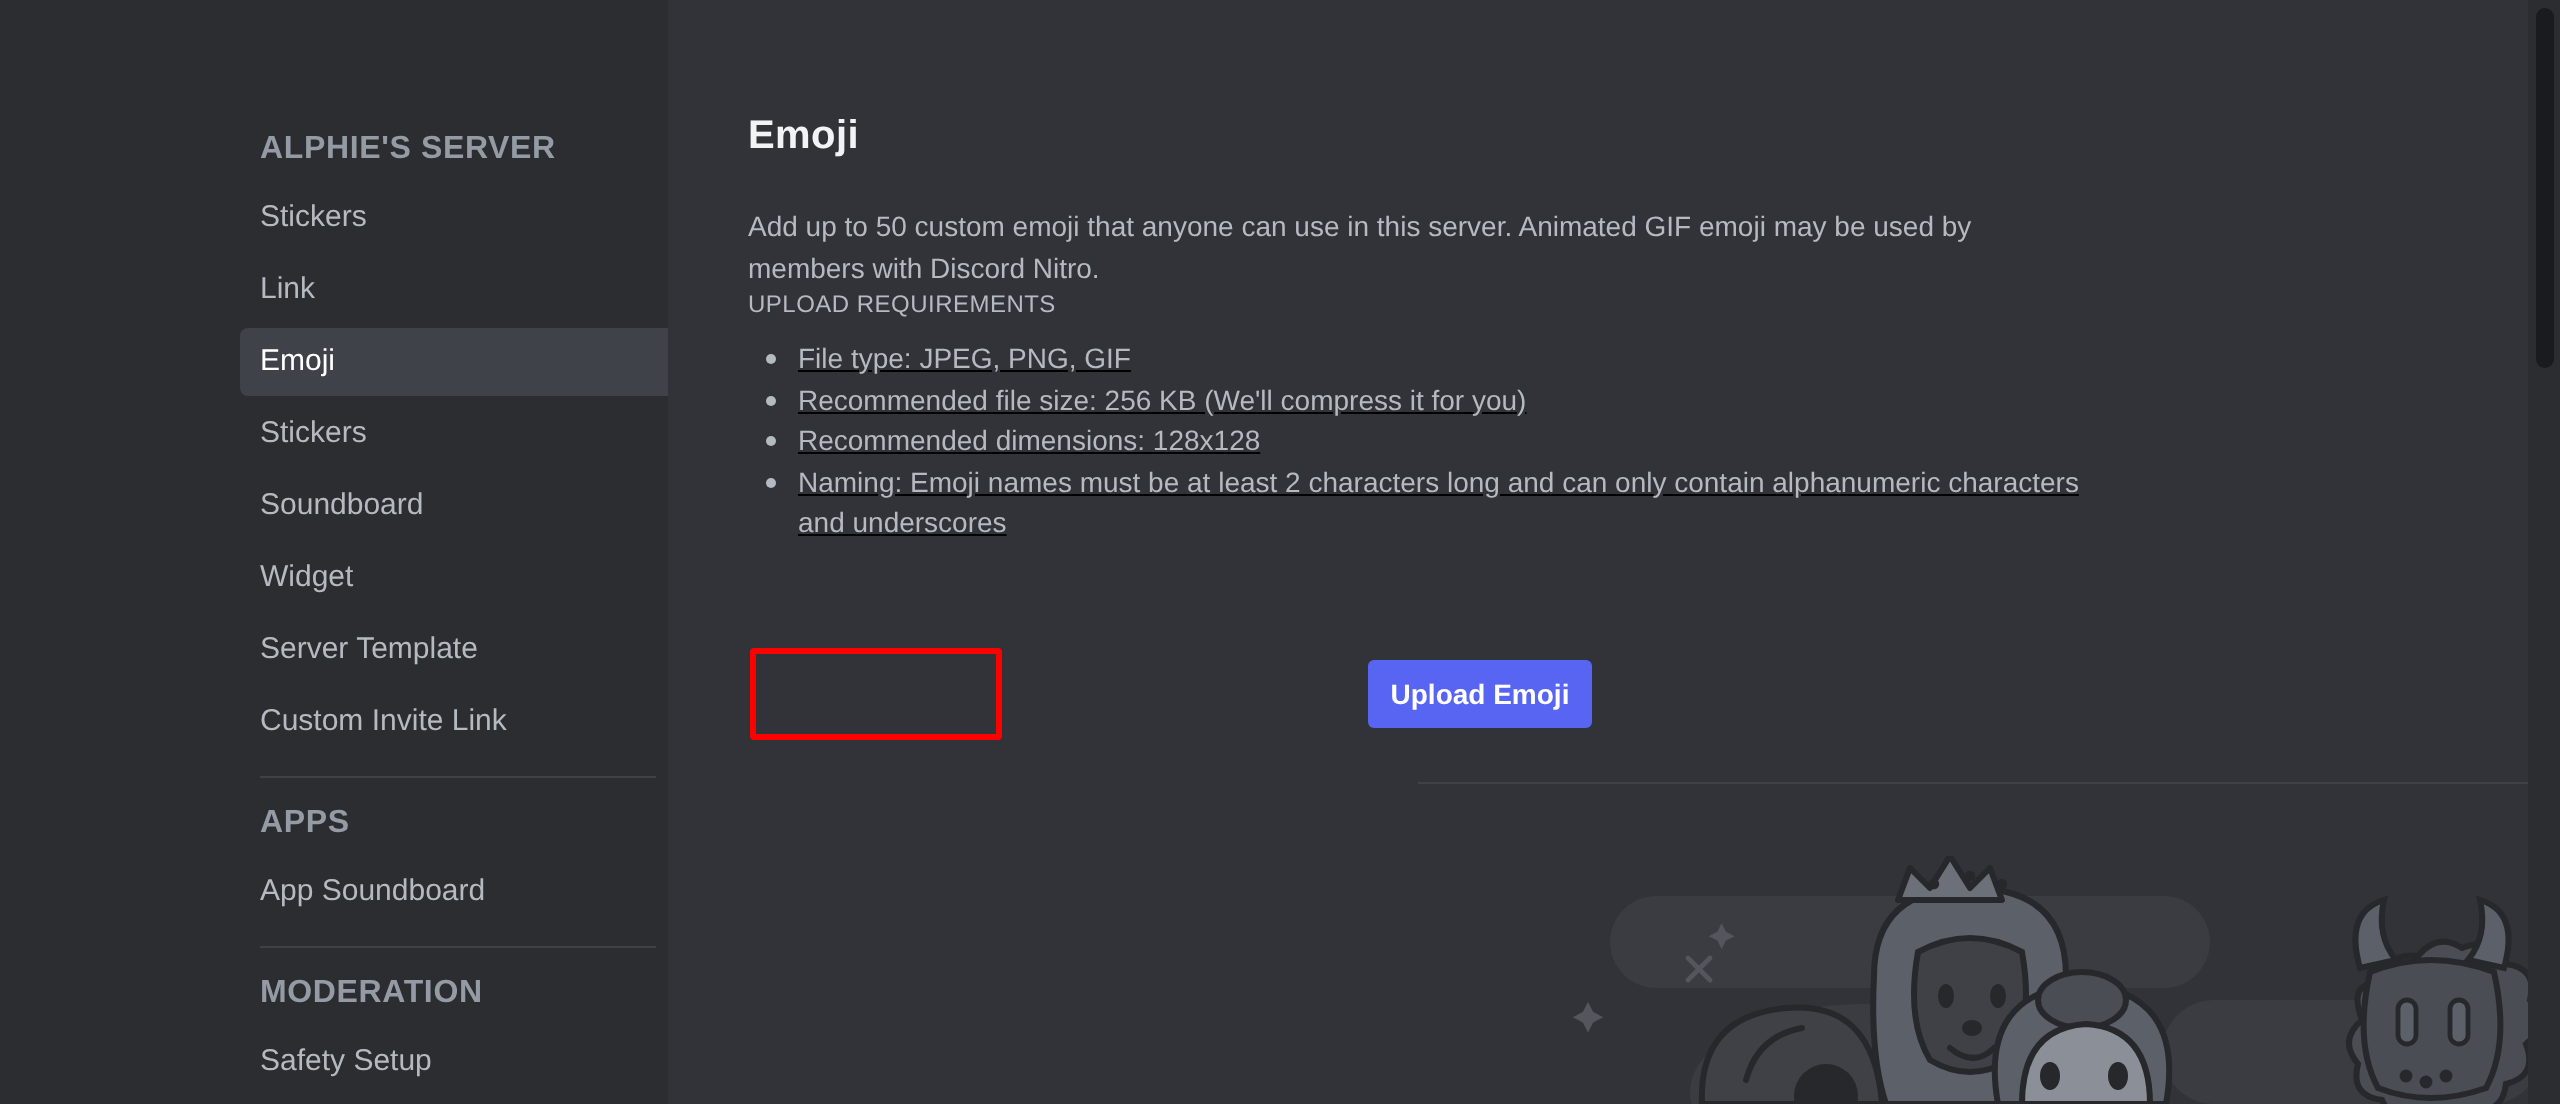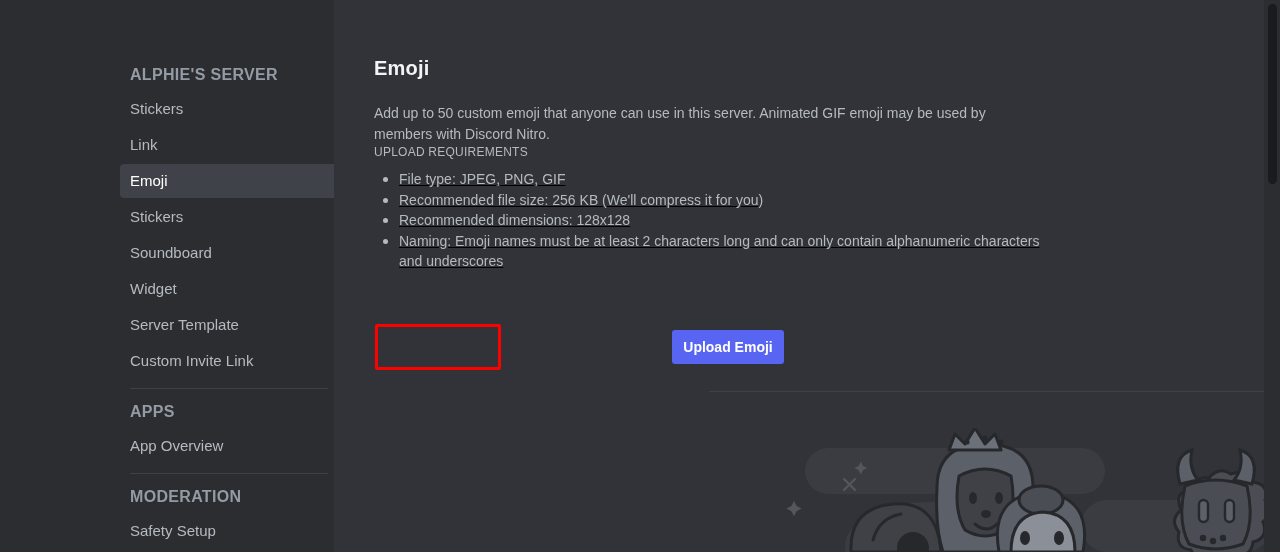--- a/index.html
+++ b/index.html
@@ -143,21 +143,21 @@
     left: 1px;
     top: 268px;
     width: 126px;
     height: 46px;
     border: 3px solid #ff0000;
     border-radius: 2px;
   }
 
   .upload-btn {
     position: absolute;
-    left: 338px;
+    left: 350px;
     top: 330px;
     width: 112px;
     height: 34px;
     background: #5865f2;
     border: none;
     border-radius: 3px;
     color: #ffffff;
     font-family: "Liberation Sans", sans-serif;
     font-size: 14px;
     font-weight: bold;
@@ -241,21 +241,21 @@
       </div>
       <div class="nav-item">
         <span>Custom Invite Link</span>
       </div>
 
       <div class="sidebar-divider"></div>
 
       <div class="section-header">APPS</div>
 
       <div class="nav-item">
-        <span>App Overview</span>
+        <span>App Soundboard</span>
       </div>
 
       <div class="sidebar-divider"></div>
 
       <div class="section-header">MODERATION</div>
 
       <div class="nav-item">
         <span>Safety Setup</span>
       </div>
 

